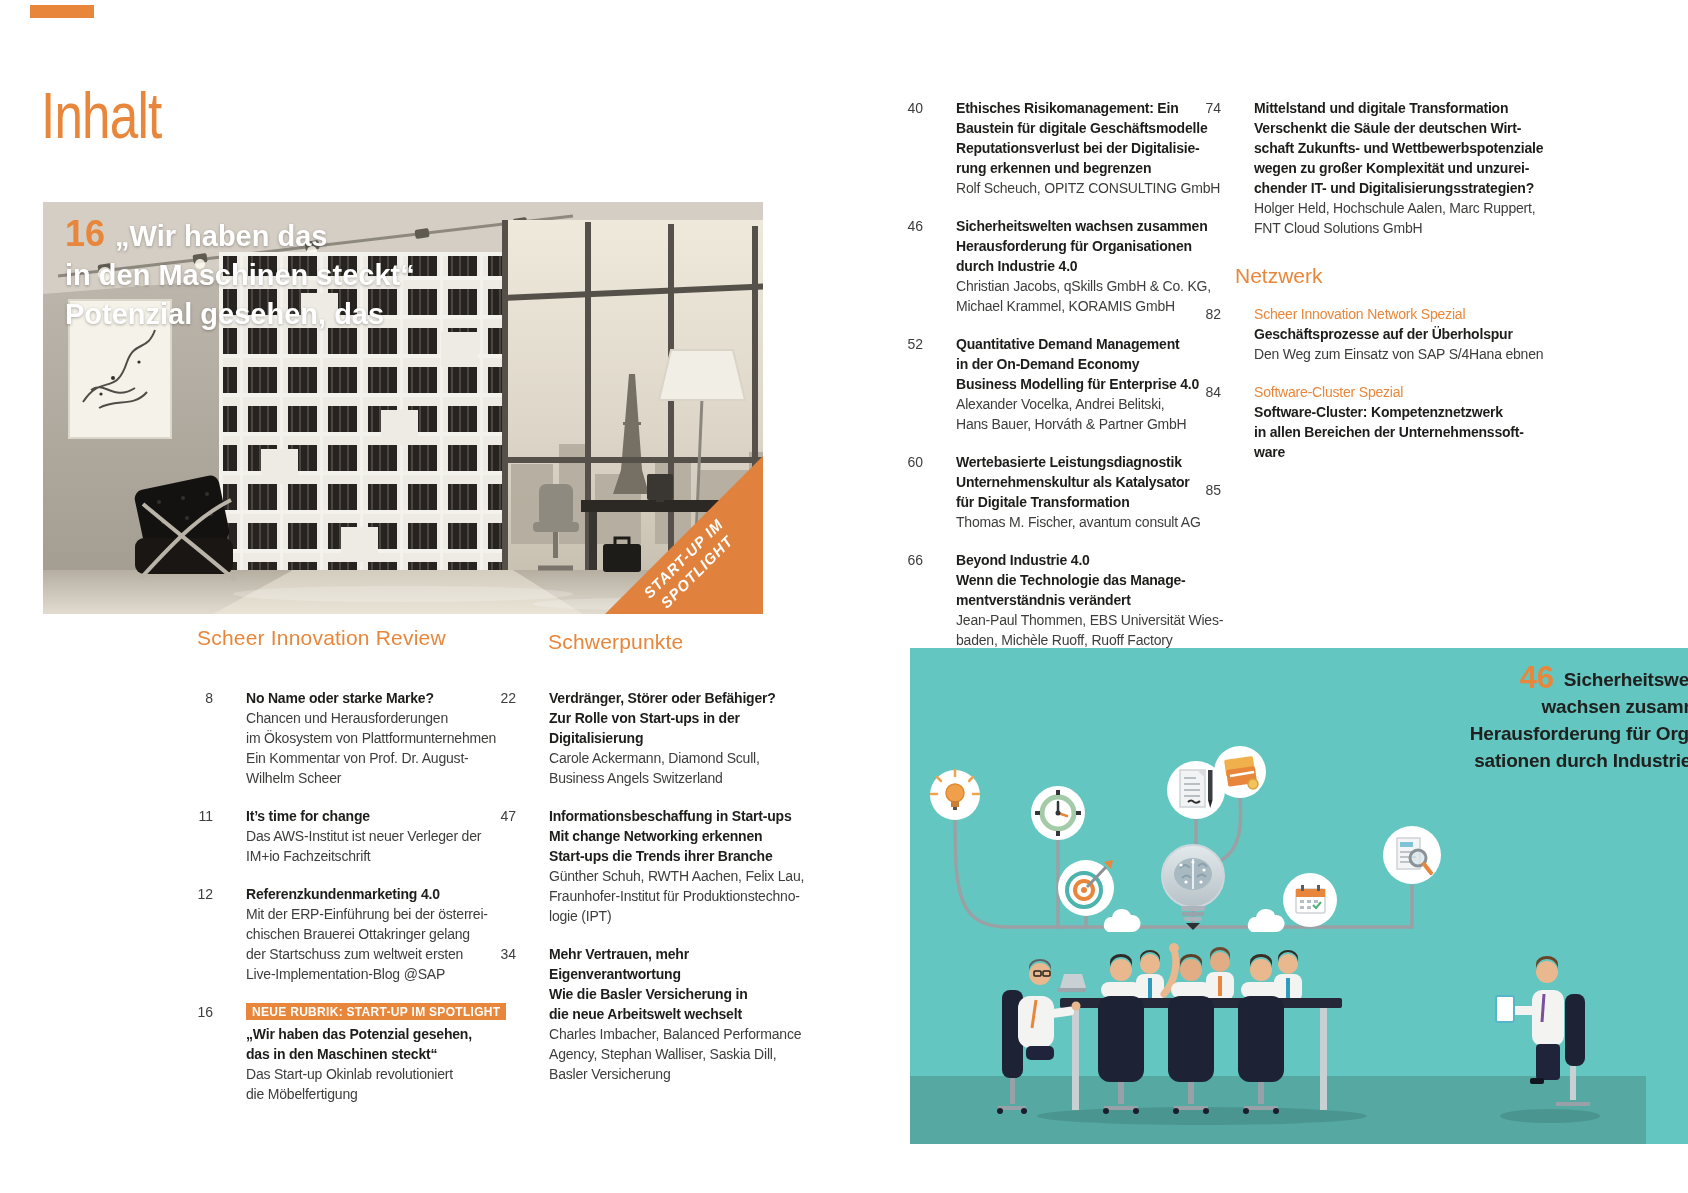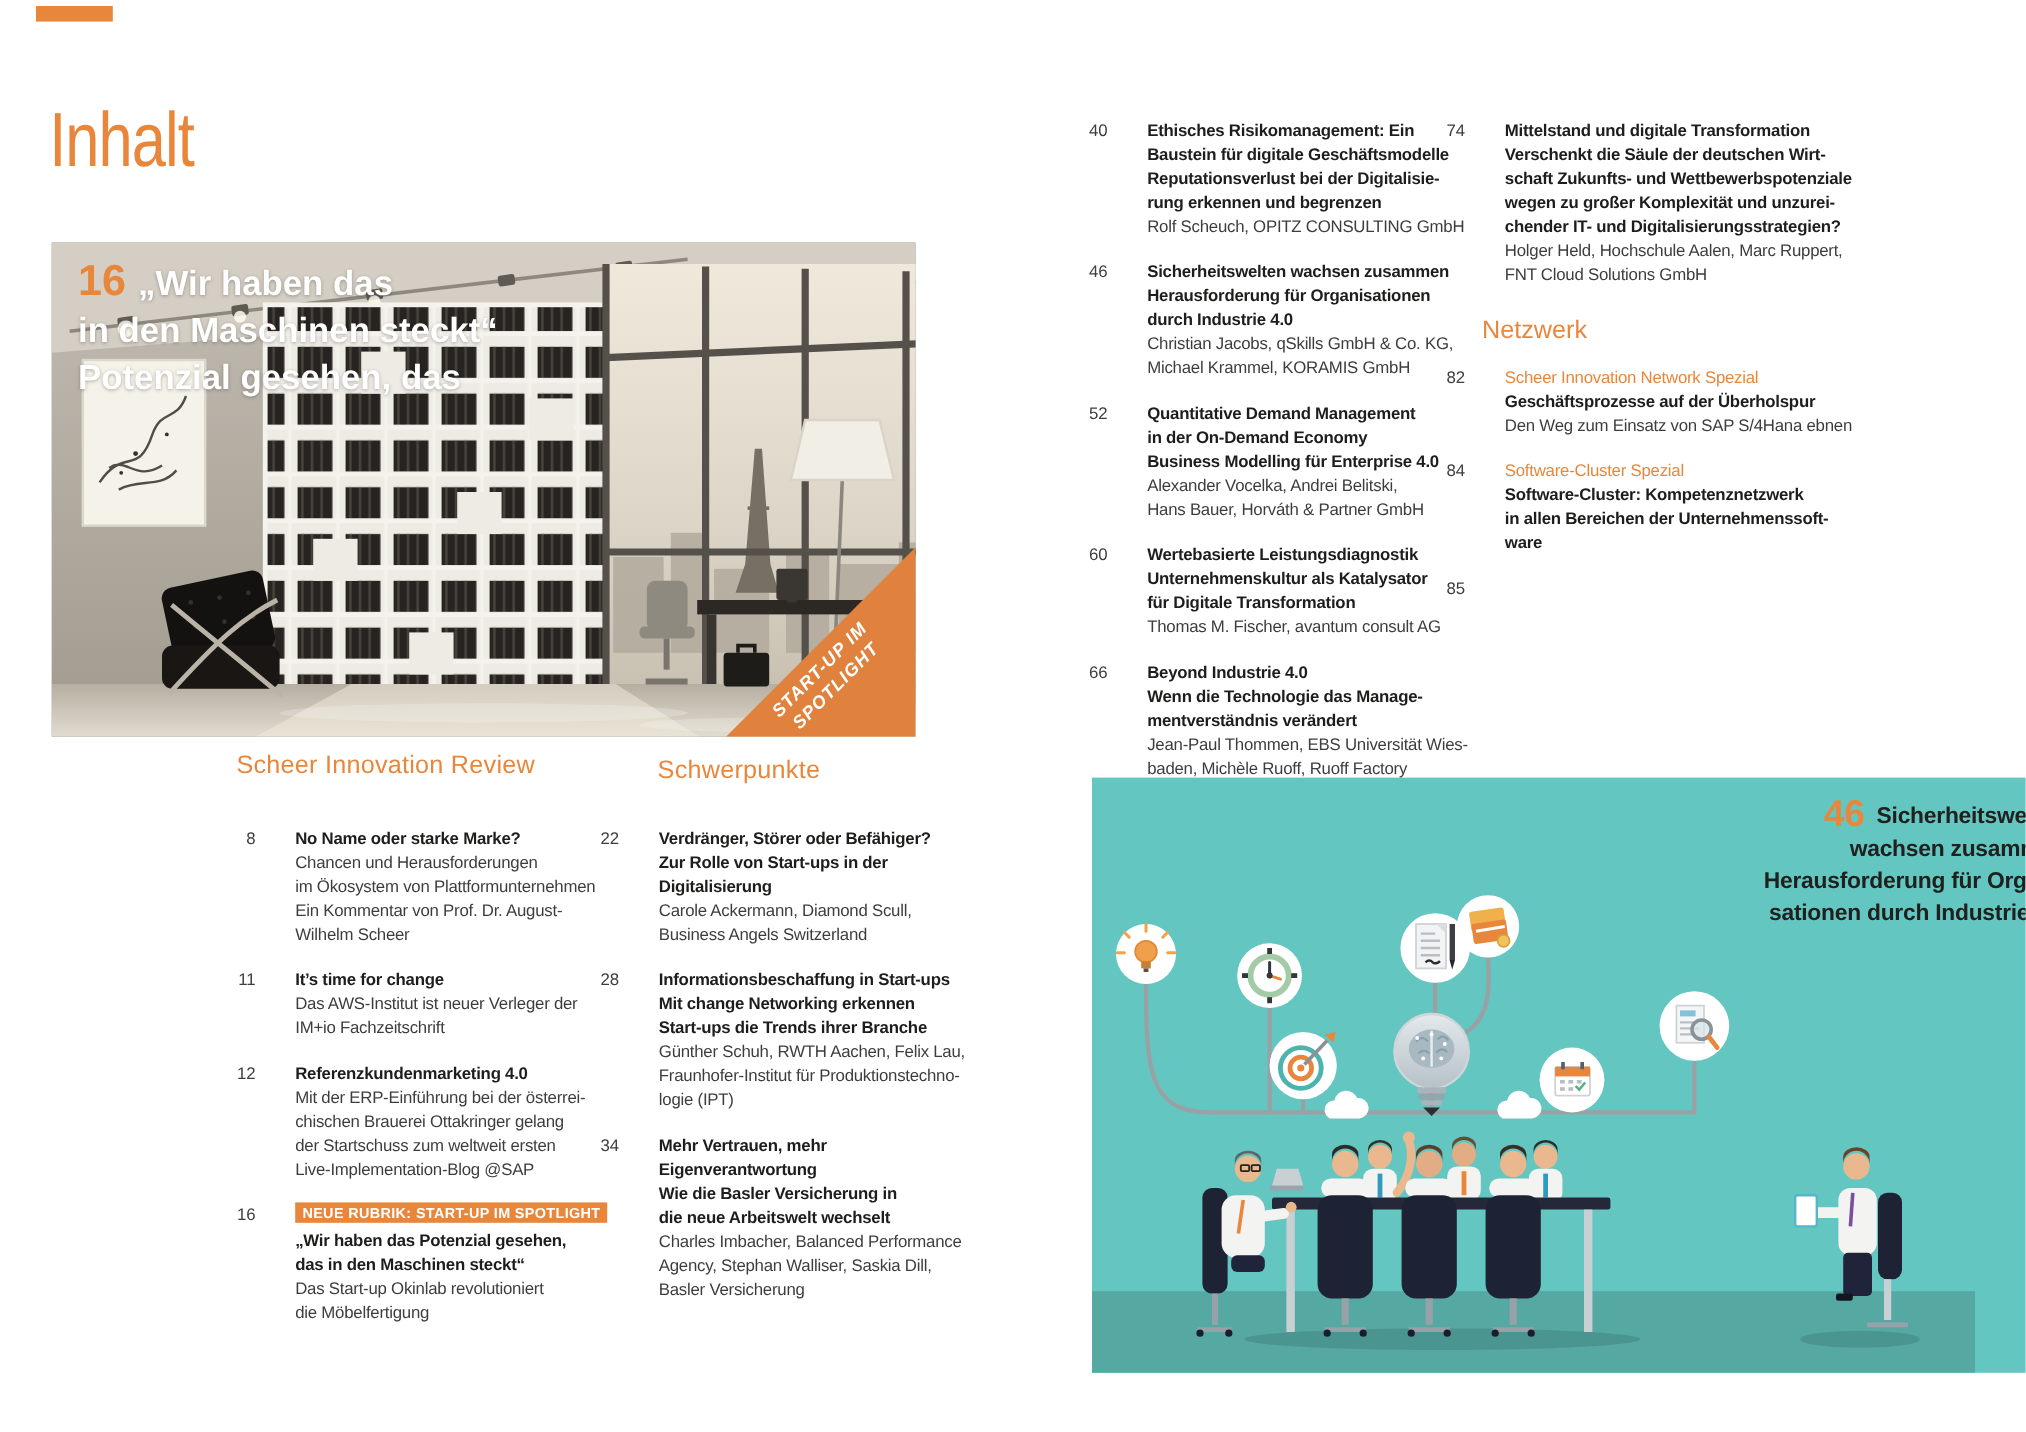--- a/index.html
+++ b/index.html
@@ -246,21 +246,21 @@
       <div class="num">22</div>
       <div class="ebody">
         <div class="ln b">Verdränger, Störer oder Befähiger?</div>
         <div class="ln b">Zur Rolle von Start-ups in der</div>
         <div class="ln b">Digitalisierung</div>
         <div class="ln r">Carole Ackermann, Diamond Scull,</div>
         <div class="ln r">Business Angels Switzerland</div>
       </div>
     </div>
     <div class="entry">
-      <div class="num">28</div>
+      <div class="num">47</div>
       <div class="ebody">
         <div class="ln b">Informationsbeschaffung in Start-ups</div>
         <div class="ln b">Mit change Networking erkennen</div>
         <div class="ln b">Start-ups die Trends ihrer Branche</div>
         <div class="ln r">Günther Schuh, RWTH Aachen, Felix Lau,</div>
         <div class="ln r">Fraunhofer-Institut für Produktionstechno-</div>
         <div class="ln r">logie (IPT)</div>
       </div>
     </div>
     <div class="entry">

